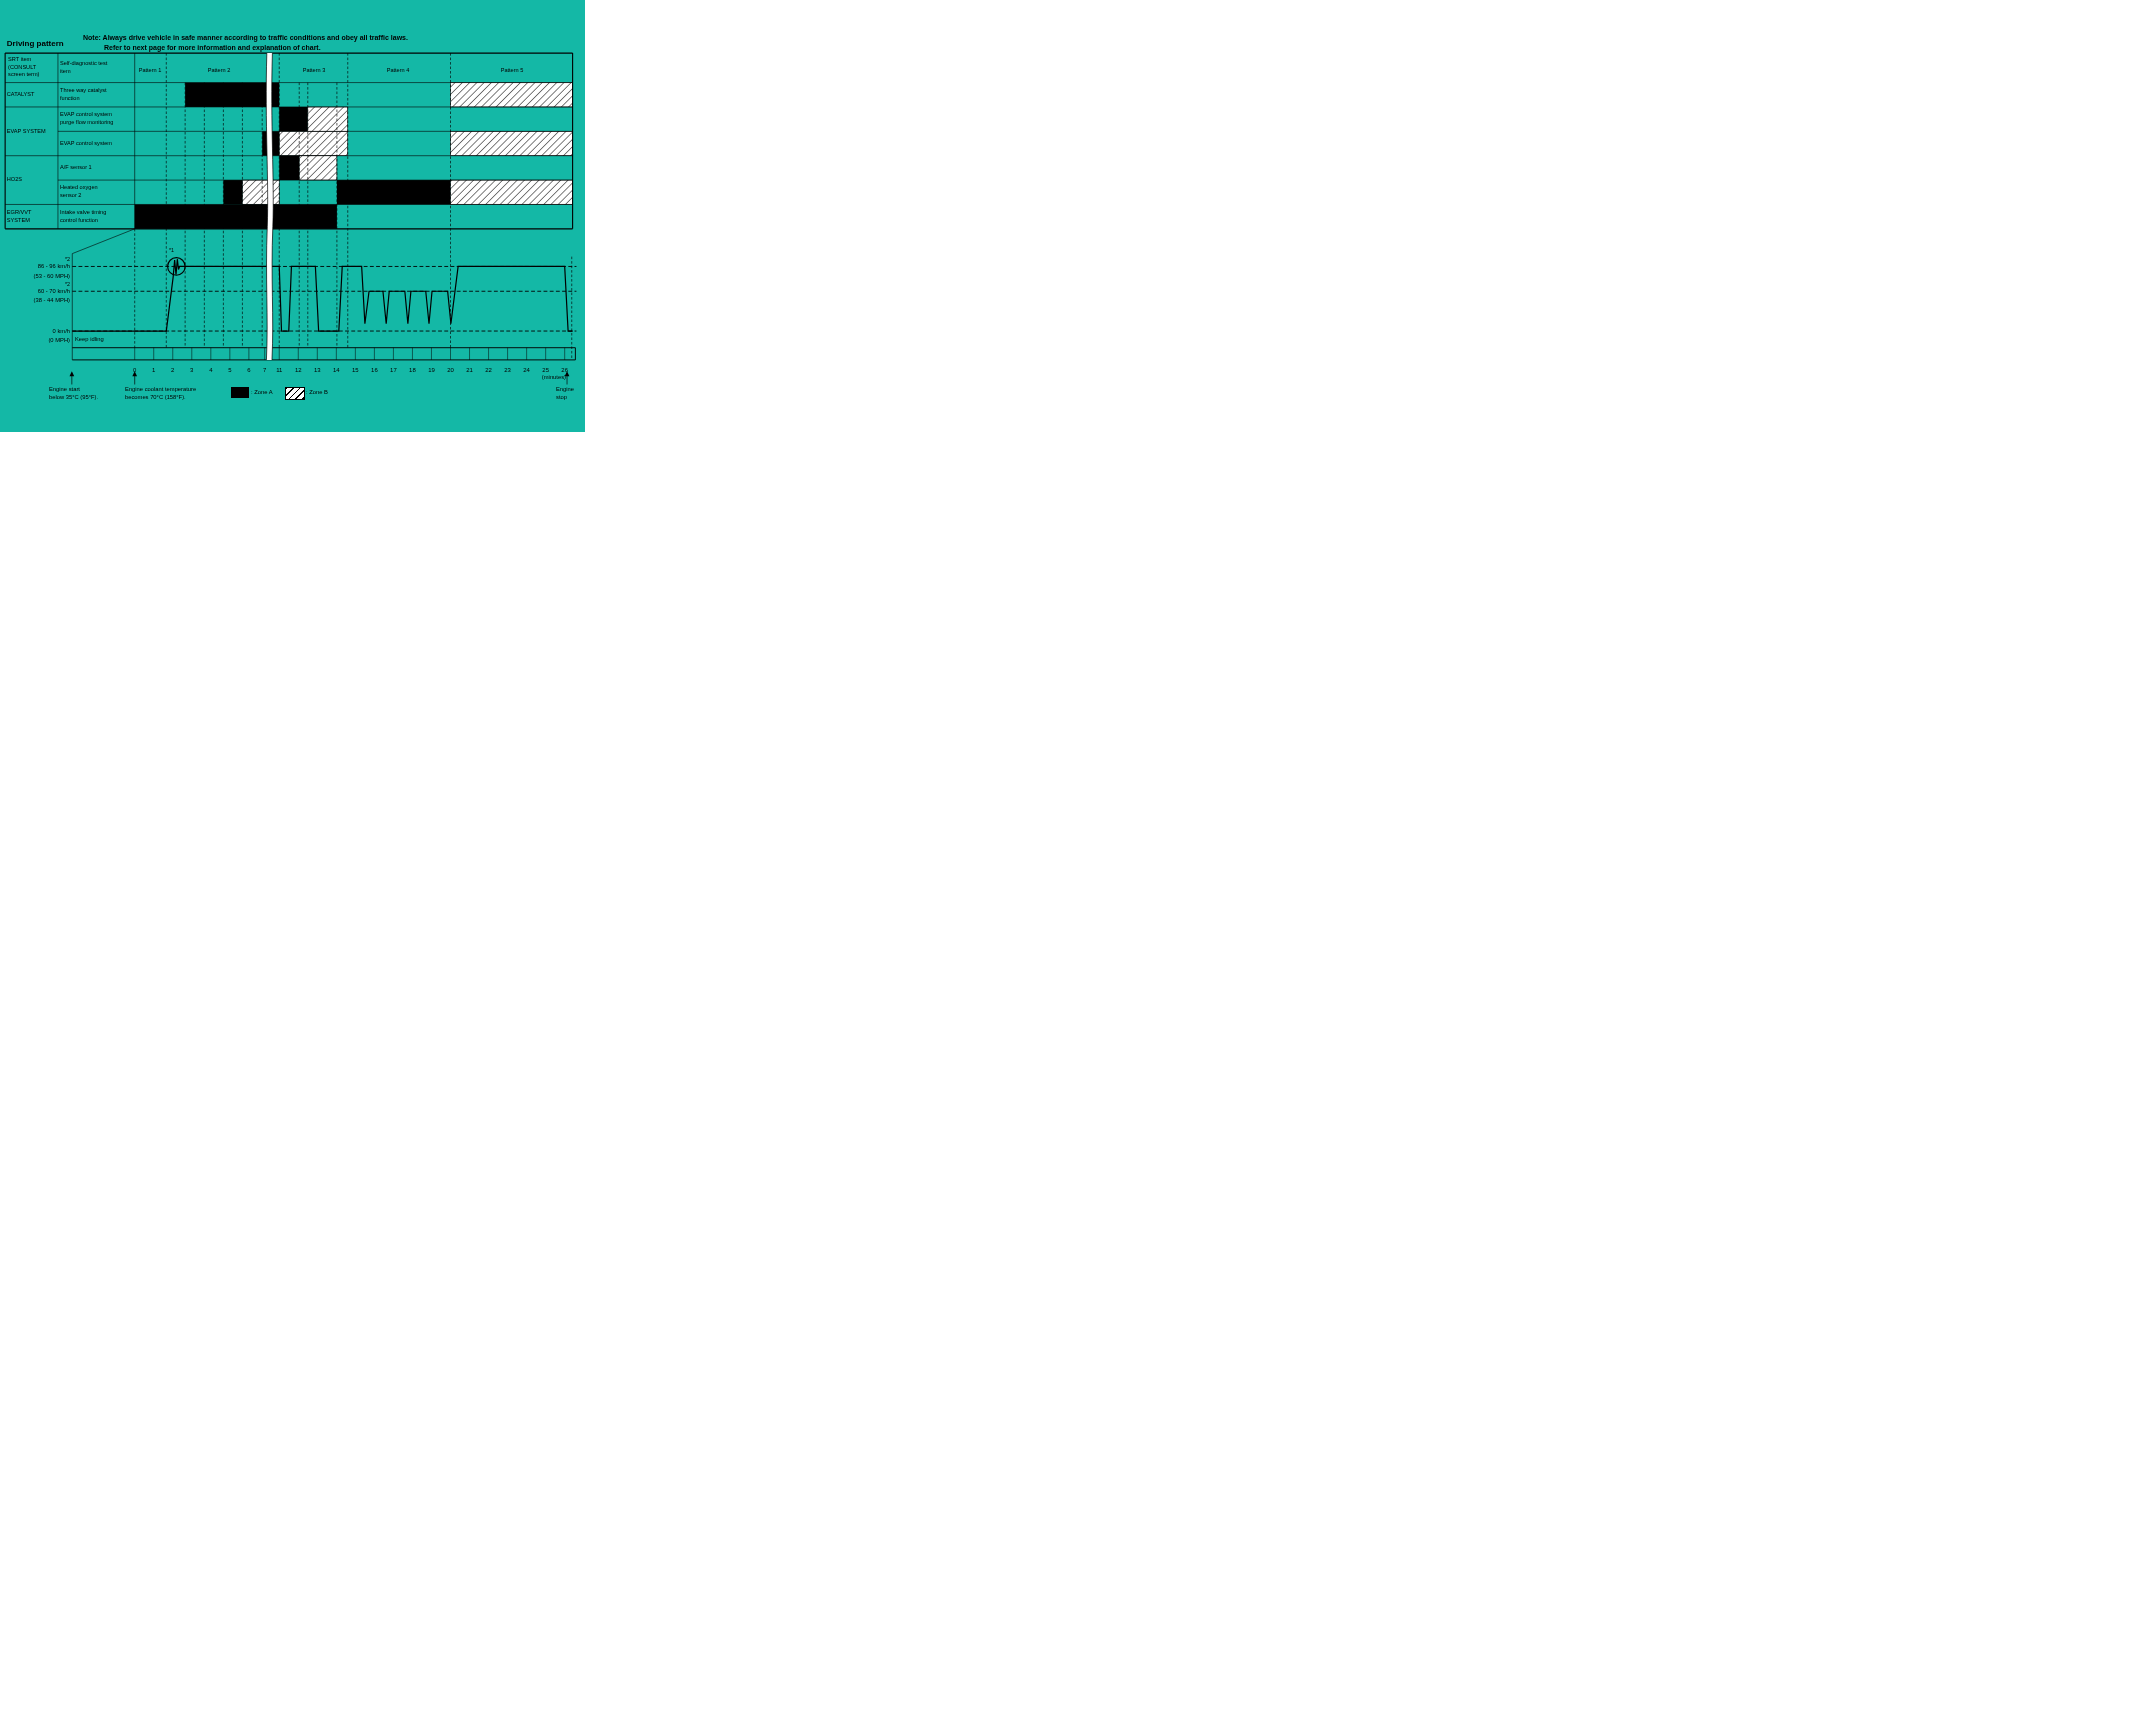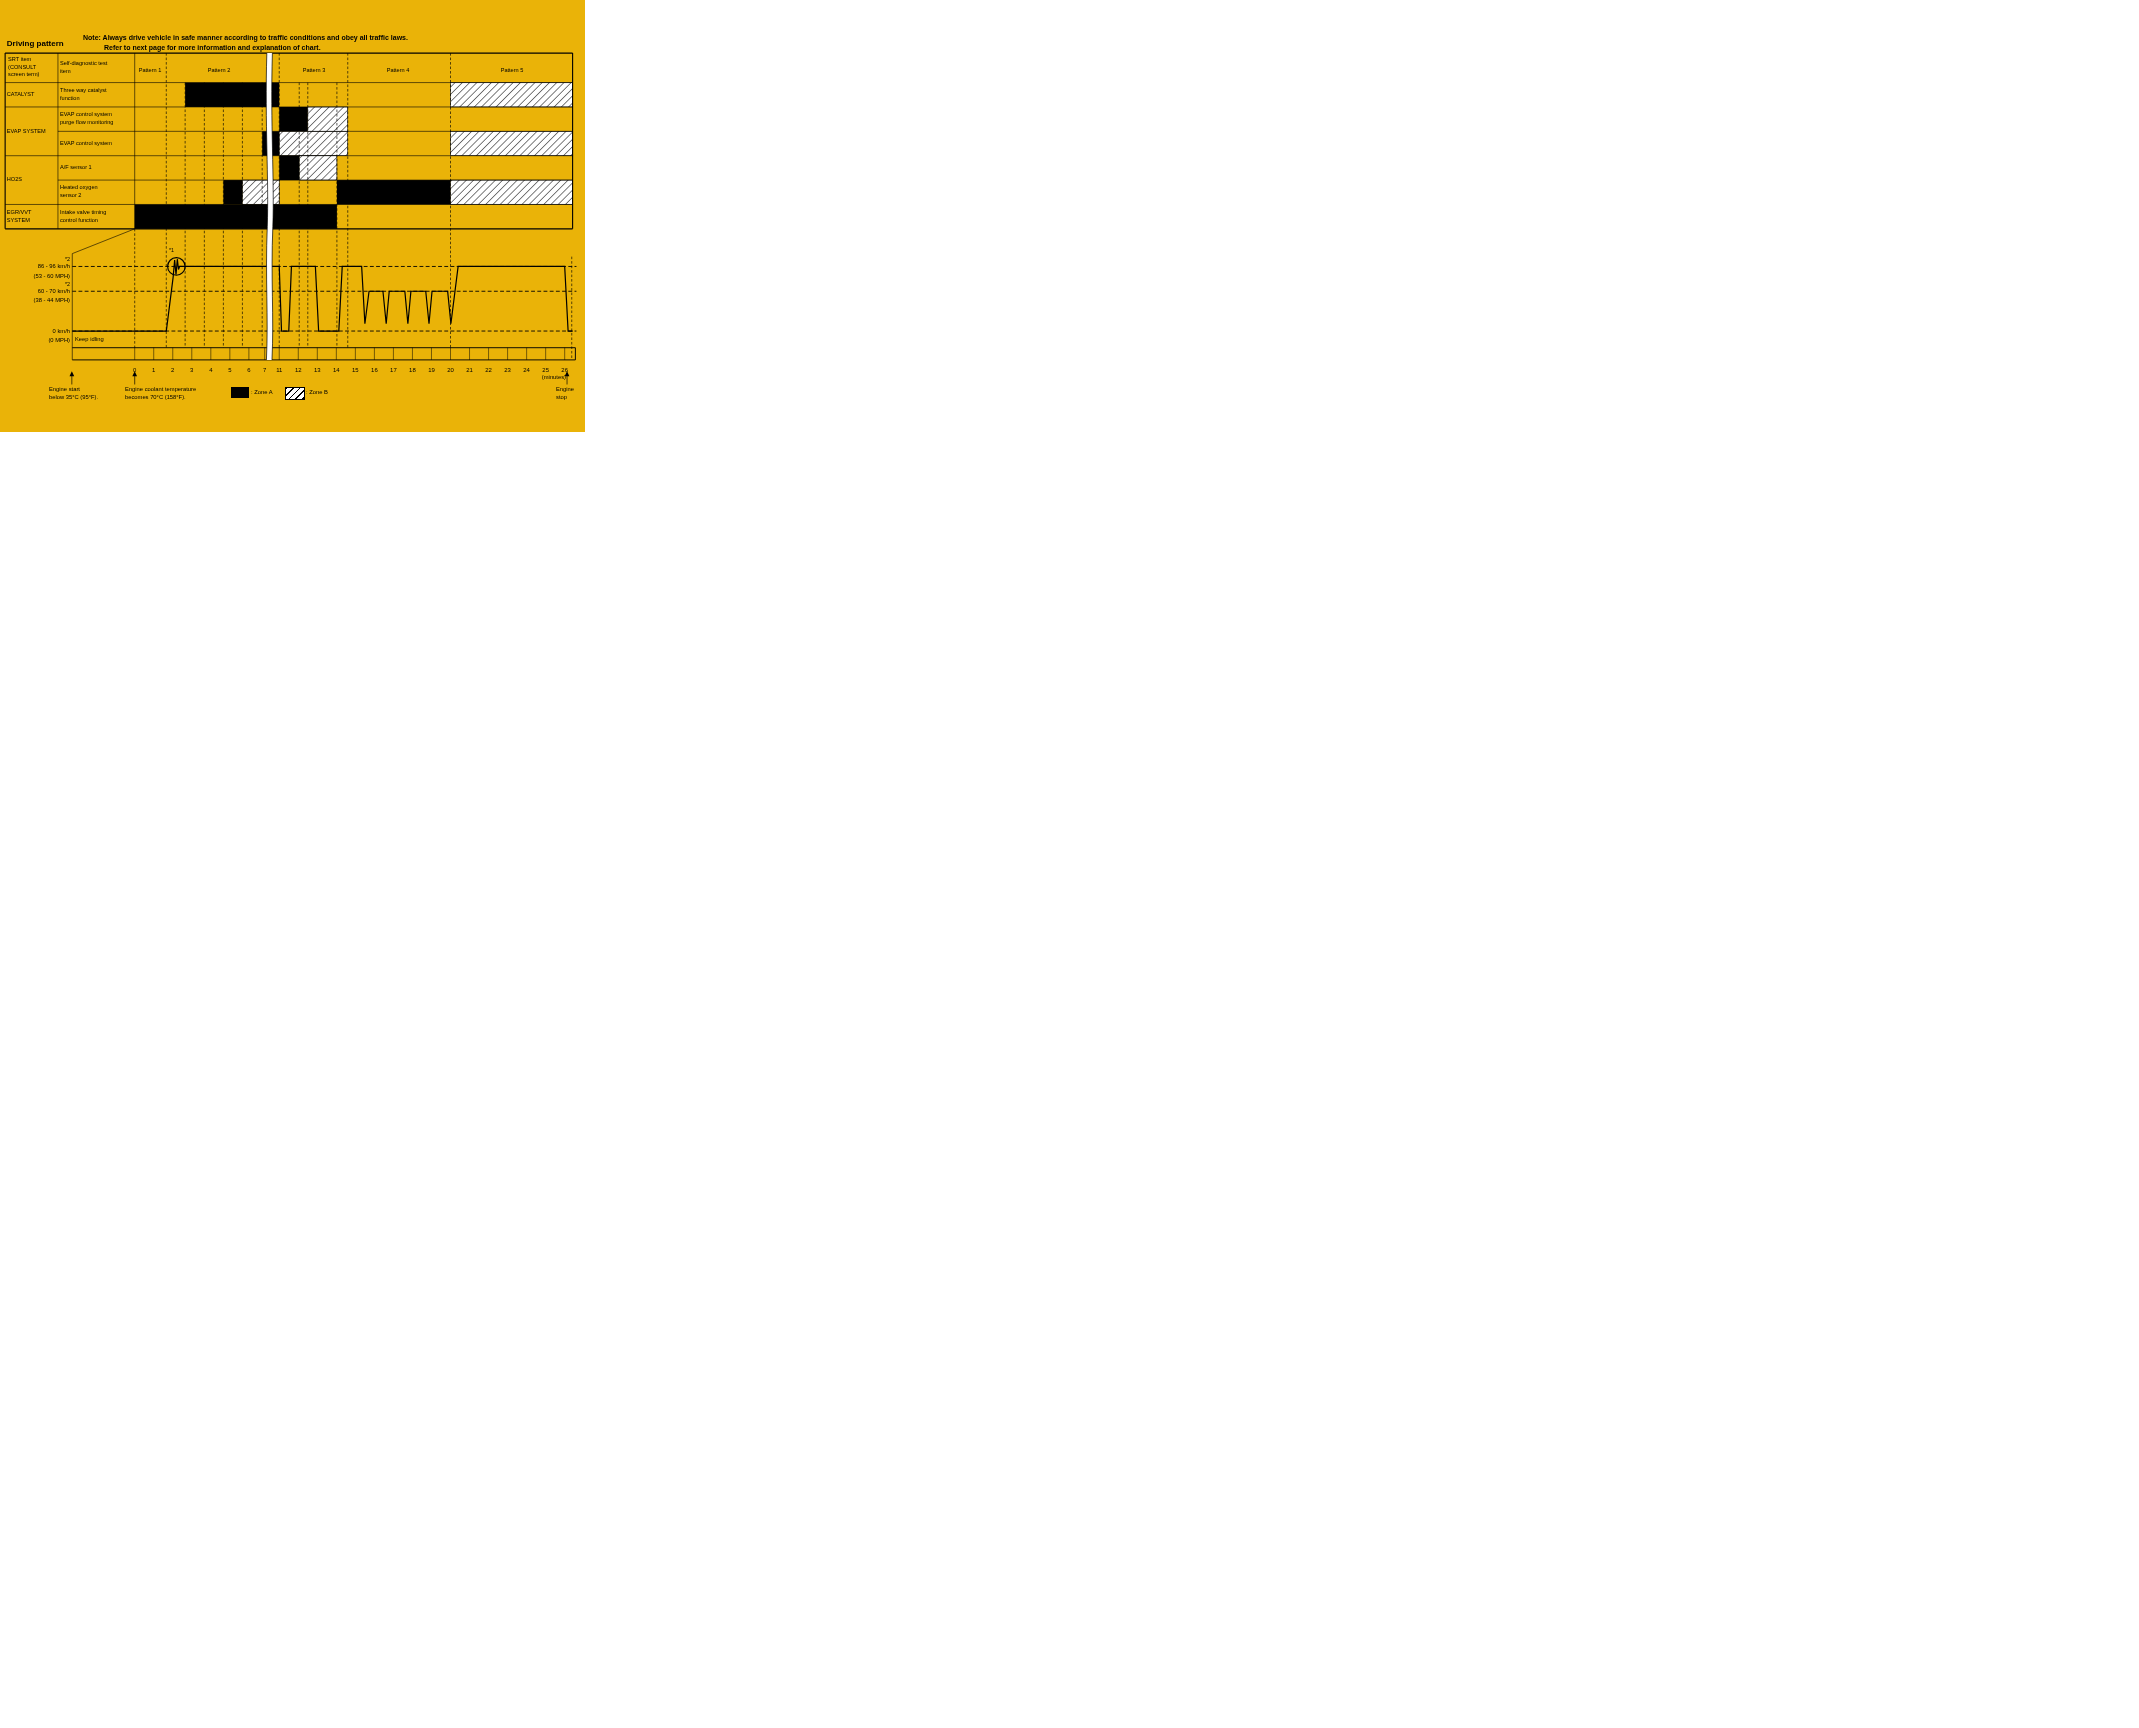--- a/index.html
+++ b/index.html
@@ -1,16 +1,16 @@
 <!DOCTYPE html>
 <html style="font-size:6.8px"><head>
 <meta charset="utf-8">
 <style>
   html,body{margin:0;padding:0;background:#fff;}
-  #canvas{position:relative;width:585px;height:432px;background:#eab308;
+  #canvas{position:relative;width:585px;height:432px;background:#14b8a6;
           font-family:"Liberation Sans",sans-serif;color:#000;overflow:hidden;}
   #chart{position:absolute;left:0;top:0;}
   .txt{position:absolute;white-space:pre-line;line-height:7.7px;font-size:5.6px;}
   .hdr{font-size:5.6px;}
   .pat{position:absolute;font-size:5.6px;transform:translateX(-50%);white-space:nowrap;}
   .ttl{position:absolute;font-size:8px;font-weight:bold;white-space:nowrap;}
   .note{position:absolute;font-size:7px;font-weight:bold;white-space:nowrap;}
   .spd{position:absolute;right:515px;font-size:5.8px;white-space:nowrap;text-align:right;line-height:6.4px;}
   .star{position:absolute;font-size:5.3px;white-space:nowrap;}
   .ann{position:absolute;font-size:5.8px;line-height:8.1px;white-space:pre-line;}

